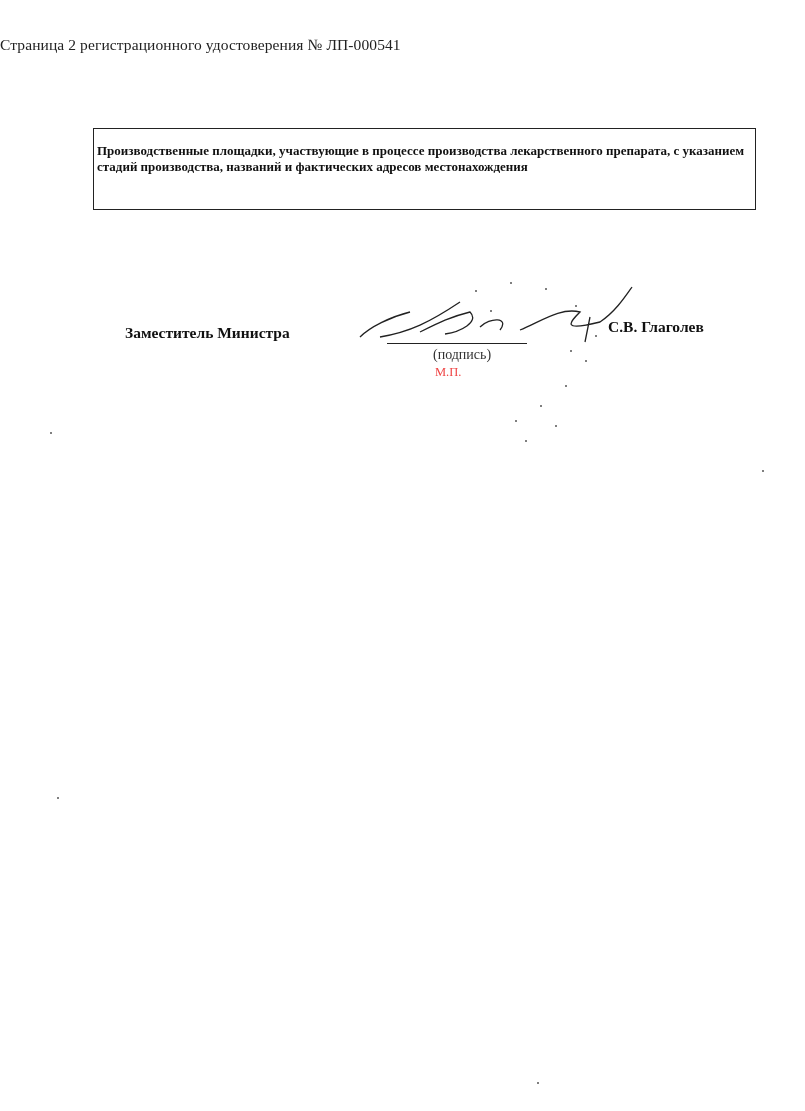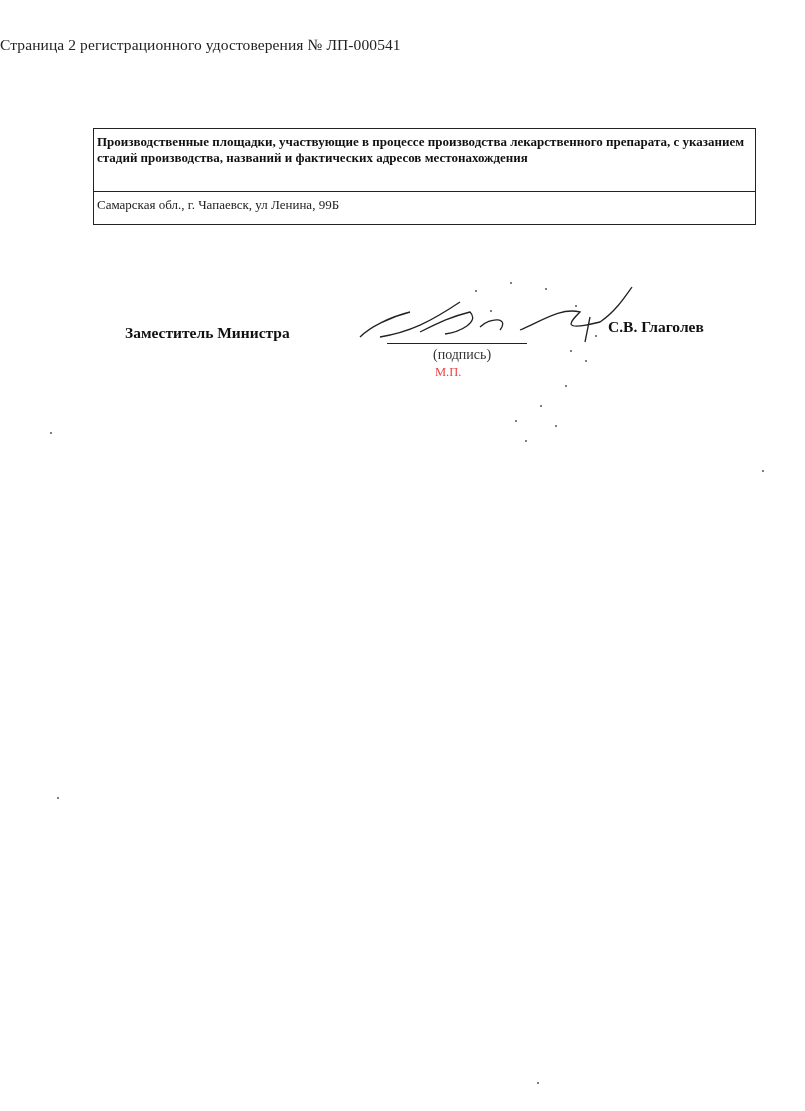--- a/index.html
+++ b/index.html
@@ -2,21 +2,21 @@
 <html><head>
 <meta charset="utf-8">
 <style>
   html, body { margin: 0; padding: 0; background: #fff; }
   body { width: 805px; height: 1111px; position: relative; overflow: hidden;
          font-family: "Liberation Serif", "DejaVu Serif", serif; color: #111; }
   .page-header { position: absolute; top: 36px; left: 0; width: 805px; text-align: left;
                  font-size: 15.5px; letter-spacing: 0.1px; color: #222; }
   .sites-table { position: absolute; left: 93px; top: 128px; width: 663px;
                  border: 1px solid #222; border-collapse: collapse; font-size: 13px; }
-  .sites-table td { border: 1px solid #222; padding: 5px 3px; vertical-align: top; line-height: 16px; }
+  .sites-table td { border: 1px solid #222; padding: 14px 3px; vertical-align: top; line-height: 16px; }
   .th-cell { font-weight: bold; height: 52px; }
   .role-cell { width: 356px; font-style: italic; height: 50px; color: #333; }
   .org-cell { color: #222; }
   .addr-cell { height: 22px; color: #222; }
   .sign-block { position: absolute; left: 93px; top: 310px; width: 663px; height: 100px; margin-left: 32px; }
   .signer-title { position: absolute; left: 0; top: 14px; font-weight: bold; font-size: 15.5px; }
   .signer-name { position: absolute; left: 483px; top: 8px; font-weight: bold; font-size: 15.5px; }
   .sign-line { position: absolute; left: 262px; top: 33px; width: 140px; border-top: 1px solid #222; }
   .sign-caption { position: absolute; left: 308px; top: 37px; font-size: 14px; color: #333; }
   .stamp-label { position: absolute; left: 310px; top: 55px; font-size: 12.5px; color: #ef4444; }
@@ -26,23 +26,20 @@
 </style>
 </head>
 <body>
 
 <div class="page-header">Страница 2 регистрационного удостоверения № ЛП-000541</div>
 
 <table class="sites-table">
   <tbody>
       <tr>
     <td colspan="2" class="th-cell">Производственные площадки, участвующие в процессе производства лекарственного препарата, с указанием стадий производства, названий и фактических адресов местонахождения</td>
-  </tr>
-  <tr>
-    <td colspan="2" class="addr-cell">Самарская обл., г. Чапаевск, ул Ленина, 99Б</td>
   </tr>
 </tbody>
   </table>
 
 <div class="sign-block">
   <div class="stamp-dots">
     <span class="speck" style="left:20px;top:10px"></span>
     <span class="speck" style="left:55px;top:2px"></span>
     <span class="speck" style="left:90px;top:8px"></span>
     <span class="speck" style="left:120px;top:25px"></span>

